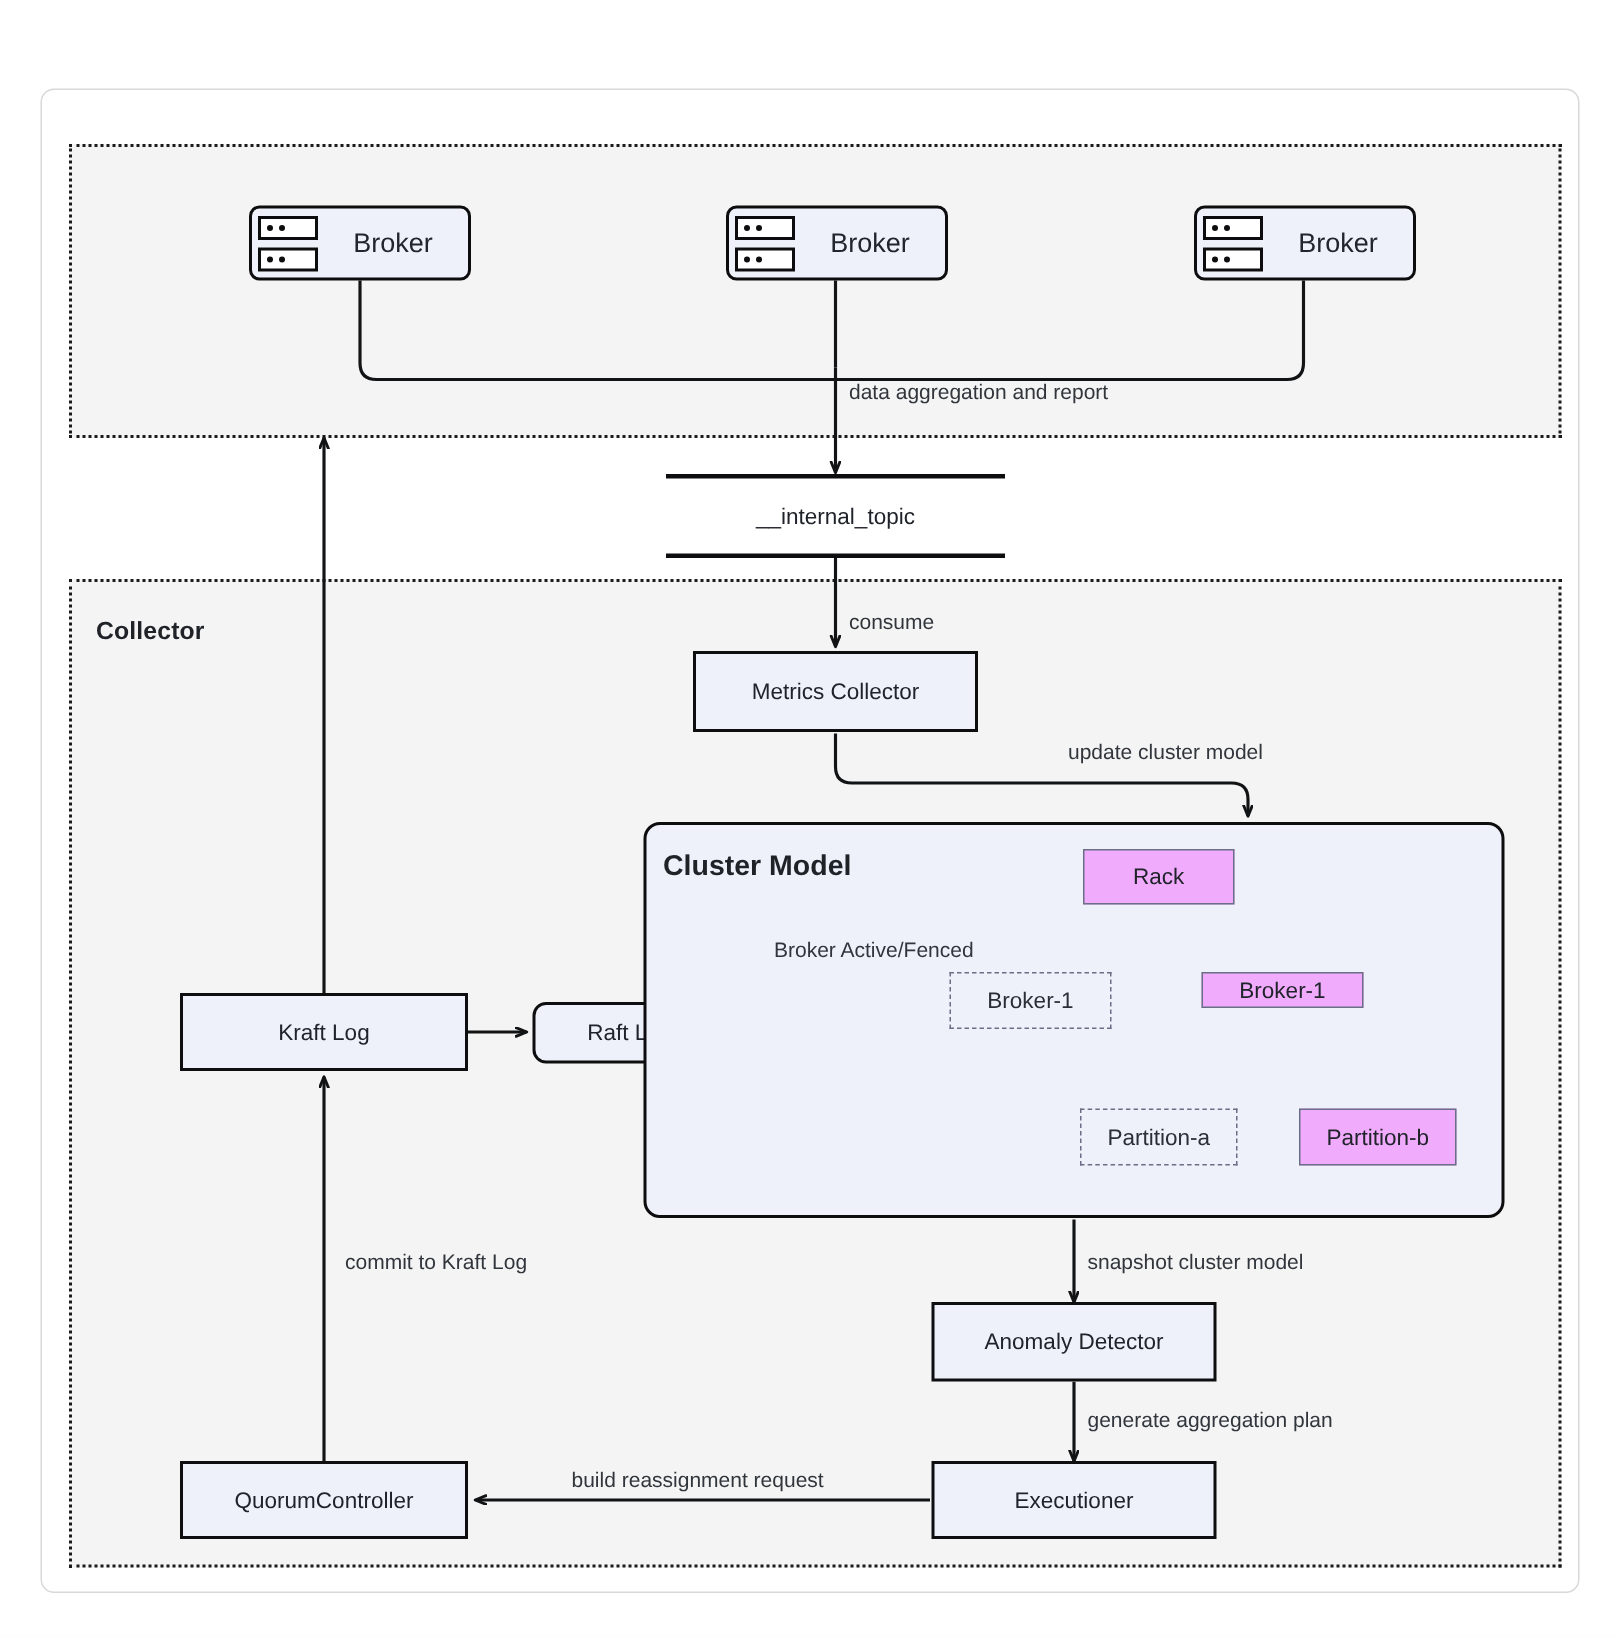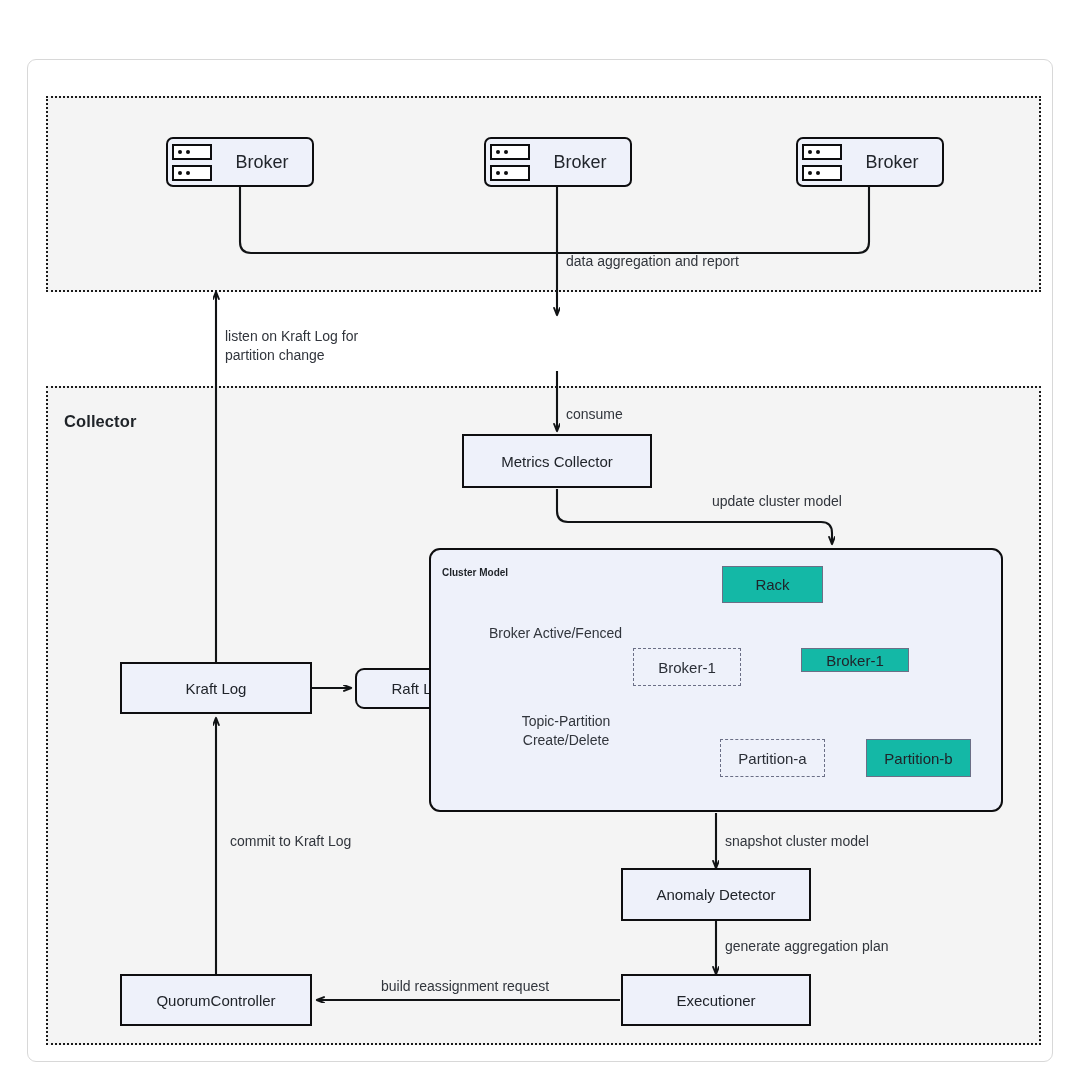--- a/index.html
+++ b/index.html
@@ -142,28 +142,28 @@
     height: 264px;
     box-sizing: border-box;
     border: 2.5px solid #0d0d0f;
     border-radius: 11px;
     background: #eef1fa;
   }
   #cluster-model-title {
     position: absolute;
     left: 442px;
     top: 567px;
-    font-size: 10px;
+    font-size: 19px;
     font-weight: bold;
     color: #1f2328;
     white-space: nowrap;
   }
 
   .node.filled {
-    background: #14b8a6;
+    background: #f0abfc;
     border: 1.6px solid #6b6f86;
   }
   .node.dashed {
     background: transparent;
     border: 1.6px dashed #6b6f86;
     color: #2a2e36;
   }
 
   
   .edge-label {
@@ -267,20 +267,23 @@
         <span class="dot"></span>
       </div>
       <div class="slot bottom">
         <span class="dot"></span>
         <span class="dot"></span>
       </div>
     </div>
     <div class="broker-label">Broker</div>
   </div>
 
+  <div class="topic" style="left:444px; top:316px; width:226px; height:56px;">
+    <span>__internal_topic</span>
+  </div>
 
   <div class="node" style="left:120px; top:662px; width:192px; height:52px;">
     <span>Kraft Log</span>
   </div>
 
   <div class="node" style="left:462px; top:434px; width:190px; height:54px;">
     <span>Metrics Collector</span>
   </div>
 
   <div class="node rounded" style="left:355px; top:668px; width:158px; height:41px;">
@@ -317,35 +320,27 @@
   <div class="node dashed" style="left:720px; top:739px; width:105px; height:38px;">
     <span>Partition-a</span>
   </div>
 
   <div class="node filled" style="left:866px; top:739px; width:105px; height:38px;">
     <span>Partition-b</span>
   </div>
 
   <div class="edge-label" style="left:566px; top:252px;">data aggregation and report</div>
 
-  <div class="edge-label two-line" style="left:225px; top:327px; width:180px;">
-    <span>listen on Kraft Log for</span><br>
-    <span>partition change</span>
-  </div>
 
   <div class="edge-label" style="left:566px; top:405px;">consume</div>
 
   <div class="edge-label" style="left:712px; top:492px;">update cluster model</div>
 
-  <div class="edge-label" style="left:489px; top:624px;">Broker Active/Fenced</div>
-
-  <div class="edge-label two-line" style="left:501px; top:712px; width:130px; text-align:center;">
-    <span>Topic-Partition</span><br>
-    <span>Create/Delete</span>
-  </div>
+  <div class="edge-label" style="left:516px; top:624px;">Broker Active/Fenced</div>
+
 
   <div class="edge-label" style="left:230px; top:832px;">commit to Kraft Log</div>
 
   <div class="edge-label" style="left:725px; top:832px;">snapshot cluster model</div>
 
   <div class="edge-label" style="left:725px; top:937px;">generate aggregation plan</div>
 
   <div class="edge-label" style="left:381px; top:977px;">build reassignment request</div>
 
 </div>

